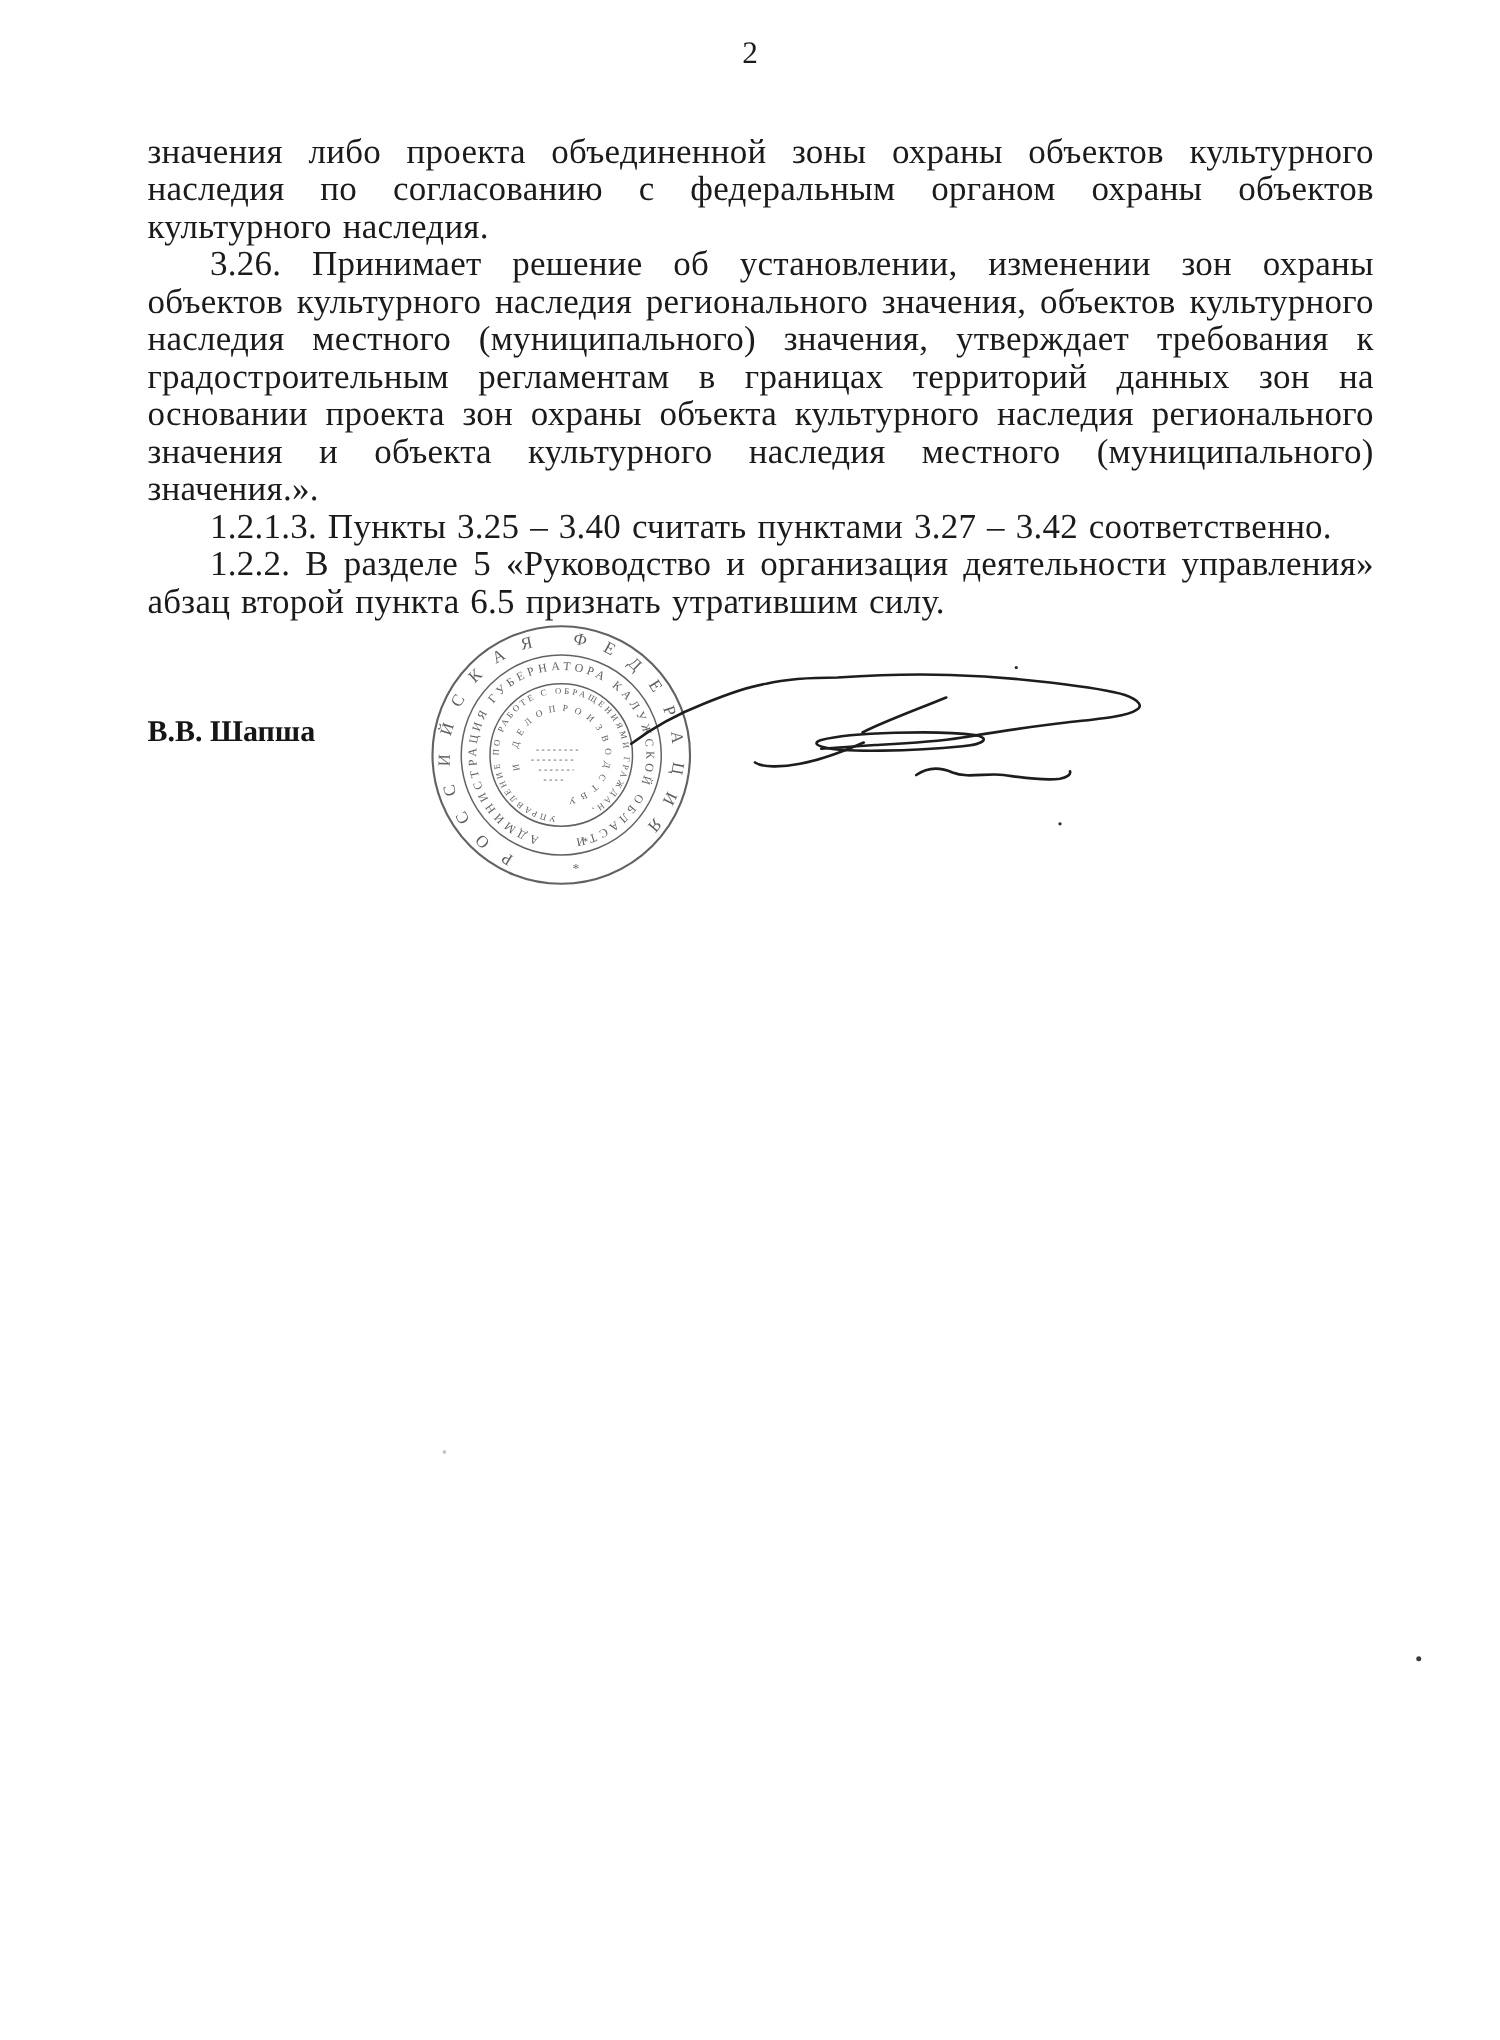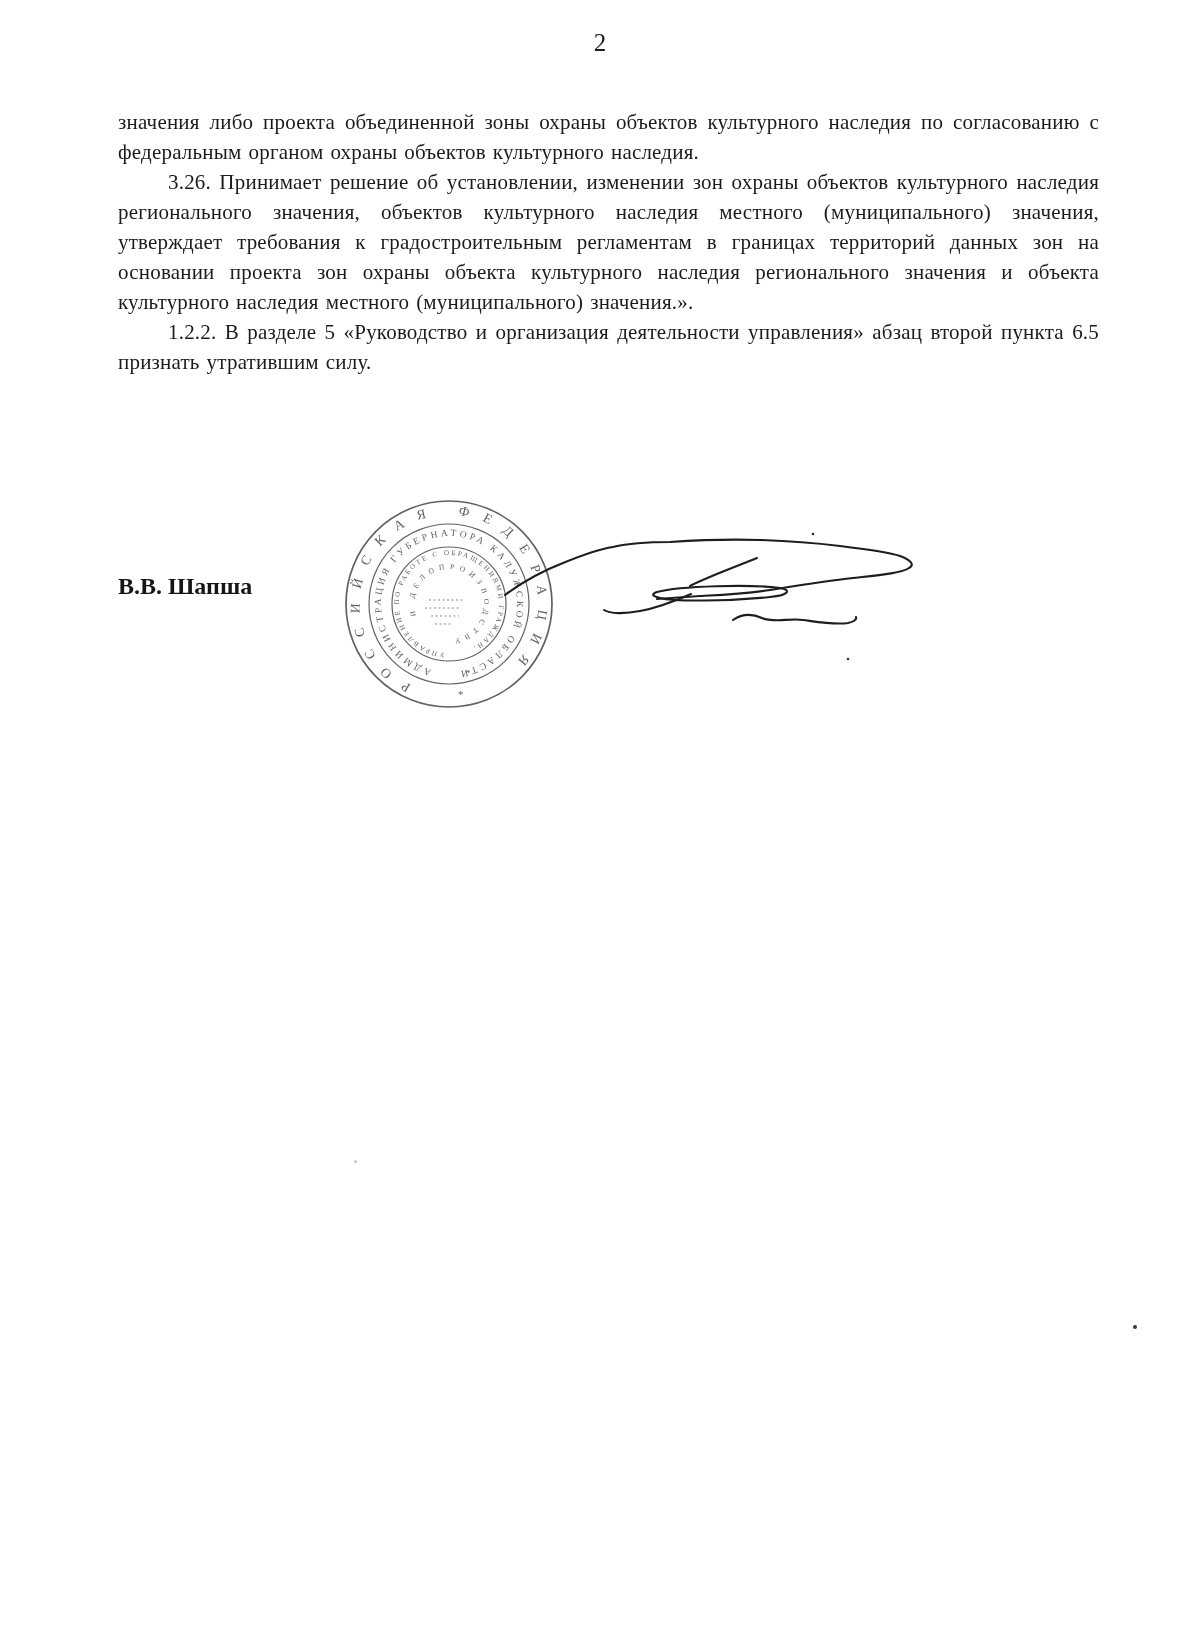--- a/index.html
+++ b/index.html
@@ -12,21 +12,21 @@
     color:#1b1b1b;
   }
   .page-number{
     position:absolute;top:30px;left:0;width:1200px;
     text-align:center;
     font-size:25px;line-height:26px;
     color:#1b1b1b;
   }
   .body-text{
     position:absolute;top:107px;left:118px;width:981px;
-    font-size:21px;line-height:30px;
+    font-size:28px;line-height:30px;
     text-align:justify;
     letter-spacing:0.2px;
     word-spacing:1.5px;
   }
   .body-text p{margin:0;text-indent:50px;}
   .body-text p.no-indent{text-indent:0;}
   .sig-row{
     position:absolute;top:572px;left:118px;width:945px;
     display:flex;justify-content:space-between;align-items:baseline;
     font-weight:bold;font-size:24px;line-height:28px;
@@ -55,20 +55,21 @@
 </head>
 <body>
 
 <div class="page">
 
   <div class="page-number">2</div>
 
   <div class="body-text">
     <p class="no-indent">значения либо проекта объединенной зоны охраны объектов культурного наследия по согласованию с федеральным органом охраны объектов культурного наследия.</p>
     <p>3.26. Принимает решение об установлении, изменении зон охраны объектов культурного наследия регионального значения, объектов культурного наследия местного (муниципального) значения, утверждает требования к градостроительным регламентам в границах территорий данных зон на основании проекта зон охраны объекта культурного наследия регионального значения и объекта культурного наследия местного (муниципального) значения.».</p>
+    <p>1.2.1.3. Пункты 3.25 – 3.40 считать пунктами 3.27 – 3.42 соответственно.</p>
     <p>1.2.2. В разделе 5 «Руководство и организация деятельности управления» абзац второй пункта 6.5 признать утратившим силу.</p>
   </div>
 
   <div class="sig-row">
     <span class="sig-name">В.В. Шапша</span>
   </div>
 
   <svg class="stamp" width="220" height="220" viewBox="0 0 220 220" aria-hidden="true">
     <defs>
       <path id="ring1p" d="M 72.4,190.7 A 89,89 0 1 1 147.6,29.3 A 89,89 0 1 1 72.4,190.7" fill="none"></path>

